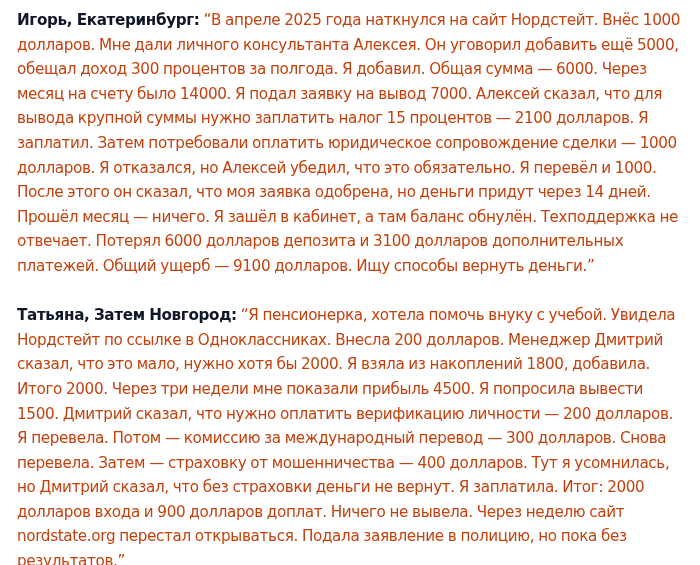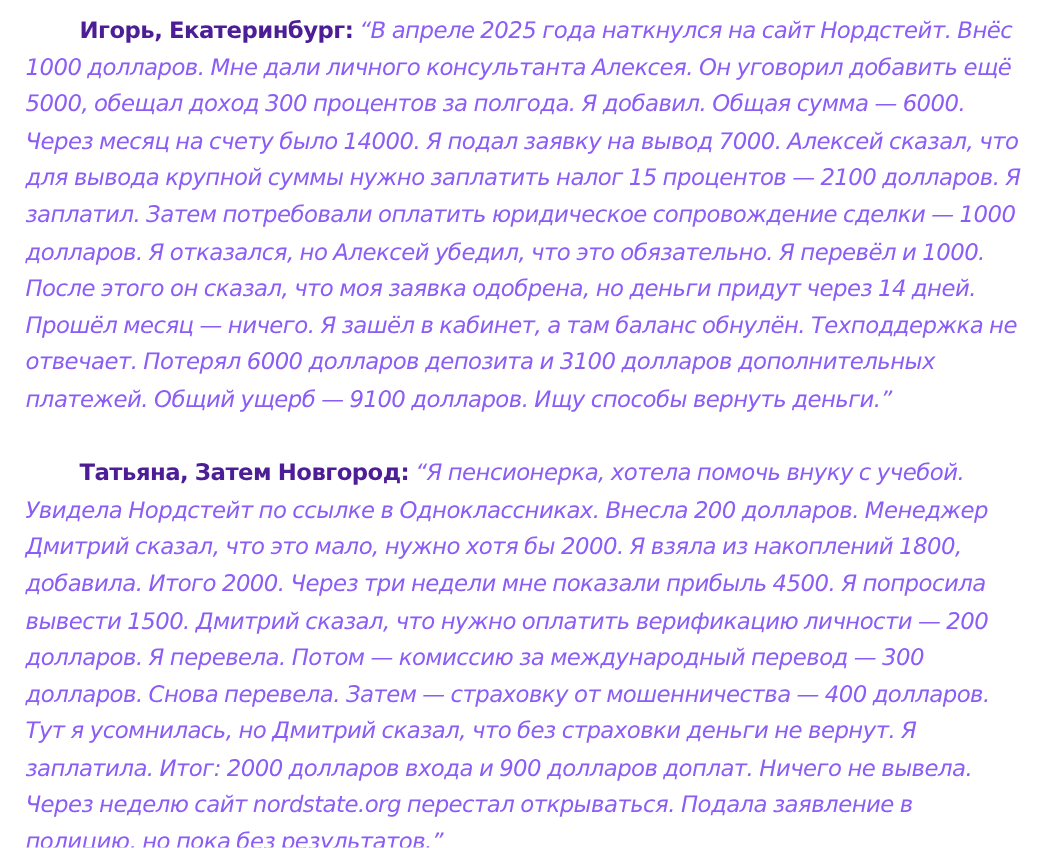--- a/index.html
+++ b/index.html
@@ -24,26 +24,24 @@
       letter-spacing: -0.35px;
       word-spacing: -0.5px;
     }
     .testimonial + .testimonial {
       margin-top: 24.6px;
     }
     .t1 { padding-top: 8px; }
     .author {
       font-weight: bold;
       font-style: normal;
-      color: #4c1d95;
-      margin-left: 36px;
+      color: #0f172a;
     }
     .quote {
-      font-style: italic;
-      color: #8b5cf6;
+      color: #c2410c;
     }
   </style>
 </head>
 <body>
 
 <div class="page">
   <p class="testimonial t1">
     <span class="author">Игорь, Екатеринбург:</span>
     <span class="quote">“В апреле 2025 года наткнулся на сайт Нордстейт. Внёс 1000 долларов. Мне дали личного консультанта Алексея. Он уговорил добавить ещё 5000, обещал доход 300 процентов за полгода. Я добавил. Общая сумма — 6000. Через месяц на счету было 14000. Я подал заявку на вывод 7000. Алексей сказал, что для вывода крупной суммы нужно заплатить налог 15 процентов — 2100 долларов. Я заплатил. Затем потребовали оплатить юридическое сопровождение сделки — 1000 долларов. Я отказался, но Алексей убедил, что это обязательно. Я перевёл и 1000. После этого он сказал, что моя заявка одобрена, но деньги придут через 14 дней. Прошёл месяц — ничего. Я зашёл в кабинет, а там баланс обнулён. Техподдержка не отвечает. Потерял 6000 долларов депозита и 3100 долларов дополнительных платежей. Общий ущерб — 9100 долларов. Ищу способы вернуть деньги.”</span>
   </p>

